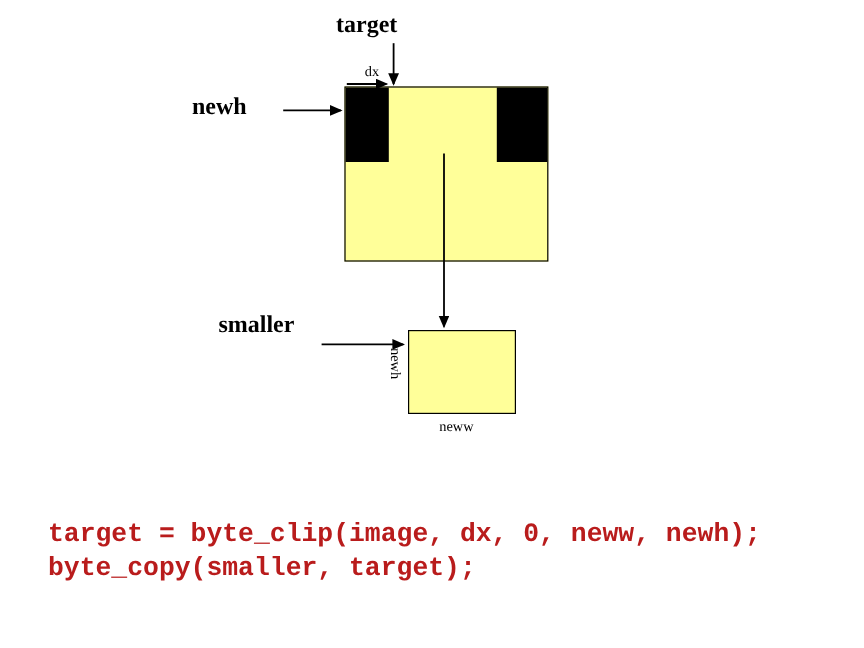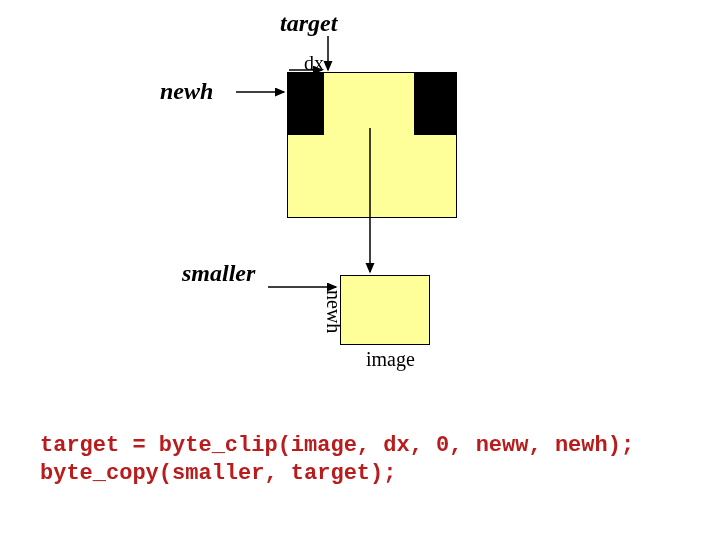--- a/index.html
+++ b/index.html
@@ -10,29 +10,28 @@
     background: #ffffff;
     font-family: Georgia, "Times New Roman", serif;
   }
   .stage {
     position: relative;
     width: 720px;
     height: 540px;
   }
   .label {
     position: absolute;
-    font-size: 24px;
+    font-size: 20px;
     font-weight: bold;
     color: #000;
     white-space: nowrap;
-    font-style: italic;
   }
   .small-label {
     position: absolute;
-    font-size: 20px;
+    font-size: 12px;
     color: #000;
     white-space: nowrap;
   }
   .small-label.vertical {
     writing-mode: vertical-rl;
   }
   .box {
     position: absolute;
     box-sizing: border-box;
   }
@@ -69,21 +68,21 @@
   <div class="box" style="left:340px; top:275px; width:90px; height:70px; background:#ffff99; border:1px solid #000;"></div>
 
   <div class="label" style="left:280px; top:10px;">target</div>
 
   <div class="label" style="left:160px; top:78px;">newh</div>
 
   <div class="label" style="left:182px; top:260px;">smaller</div>
 
   <div class="small-label" style="left:304px; top:52px;">dx</div>
 
-  <div class="small-label" style="left:366px; top:348px;">image</div>
+  <div class="small-label" style="left:366px; top:348px;">neww</div>
 
   <div class="small-label vertical" style="left:322px; top:290px;">newh</div>
 
   <svg class="arrows" viewBox="0 0 720 540">
     <defs>
       <marker id="arrowhead" markerWidth="8" markerHeight="8" refX="6" refY="3" orient="auto" markerUnits="strokeWidth">
         <path d="M0,0 L7,3 L0,6 Z" fill="#000"></path>
       </marker>
     </defs>
 

